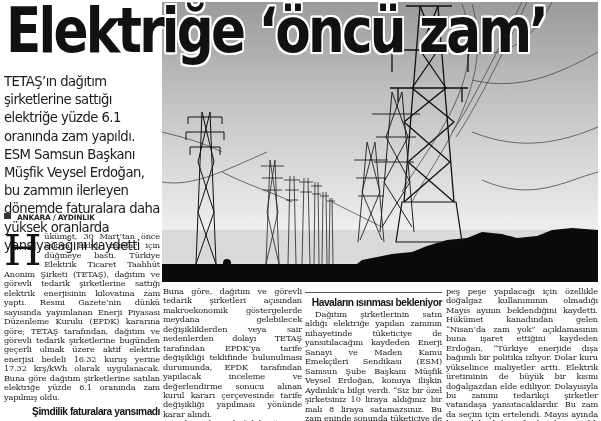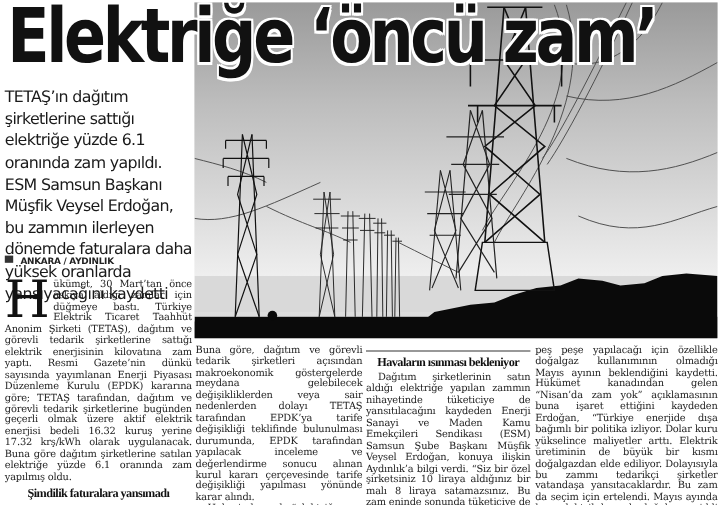--- a/index.html
+++ b/index.html
@@ -51,22 +51,22 @@
     .col2 { left: 163px; top: 287px; width: 139px; }
     .col3 { left: 305px; top: 287px; width: 137px; }
     .col4 { left: 446px; top: 287px; width: 152px; }
 
     .dropcap {
       float: left; font-size: 43px; line-height: 34px; height: 33px;
       margin: 1px 3px 0 0; font-family: "DejaVu Serif", serif; color: #111;
     }
 
     .subhead {
-      font-family: Liberation Serif, serif; font-weight: bold; font-size: 10.2px;
-      line-height: 13px; letter-spacing: -0.45px; color: #111; text-align: center;
+      font-family: Liberation Sans, sans-serif; font-weight: bold; font-size: 10.2px;
+      line-height: 13px; letter-spacing: -0.45px; color: #111; text-align: right;
       border-top: 1px solid #555; padding-top: 3px; margin: 5px 0 1px 0;
     }
     .col1 .subhead { border-top: none; padding-top: 0; margin: 3px 0 1px 0; }
   </style>
 </head>
 <body>
 
 <div class="photo">
   <svg viewBox="0 0 436 280" preserveAspectRatio="none">
 

